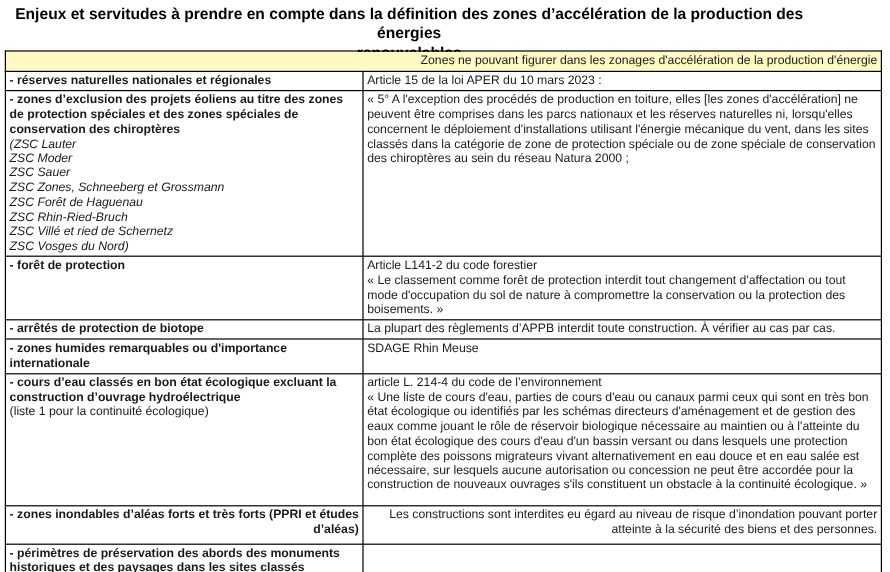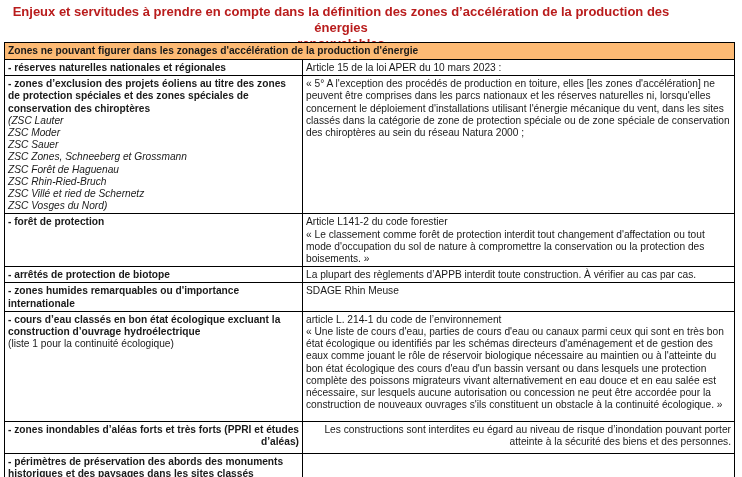--- a/index.html
+++ b/index.html
@@ -17,46 +17,47 @@
     }
     .doc-title {
       position: absolute;
       left: 0;
       top: 4px;
       width: 682px;
       text-align: center;
       font-weight: bold;
       font-size: 13px;
       line-height: 16px;
-      color: #b91c1c;
+      color: #000000;
     }
     table.zones {
       position: absolute;
       left: 4px;
       top: 42px;
       width: 730px;
       border-collapse: collapse;
       table-layout: fixed;
       font-size: 10.2px;
       line-height: 12.2px;
     }
     table.zones td {
       border: 1.5px solid #000;
       vertical-align: top;
       padding: 2px 3px 1px 3px;
       overflow: hidden;
     }
     table.zones col.c1 { width: 298px; }
     table.zones col.c2 { width: 432px; }
     .section-header td {
-      background: #fdba74;
-      font-weight: bold;
+      background: #fef9c3;
+      font-weight: normal;
       height: 13px;
       padding-top: 2px;
       padding-bottom: 1px;
+      text-align: right;
     }
     .label-bold { font-weight: bold; }
     .label-italic { font-style: italic; display: block; }
     .label-plain { display: block; }
     .ref { display: block; }
     .quote { display: block; }
   </style>
 </head>
 <body>
 
@@ -128,21 +129,21 @@
         <span class="ref">SDAGE Rhin Meuse</span>
       </td>
     </tr>
 
     <tr style="height:110px;margin-top:36px;">
       <td>
         <span class="label-bold">- cours d’eau classés en bon état écologique excluant la construction d’ouvrage hydroélectrique</span>
         <span class="label-plain">(liste 1 pour la continuité écologique)</span>
       </td>
       <td>
-        <span class="ref">article L. 214-1 du code de l’environnement</span>
+        <span class="ref">article L. 214-4 du code de l’environnement</span>
         <span class="quote">« Une liste de cours d'eau, parties de cours d'eau ou canaux parmi ceux qui sont en très bon état écologique ou identifiés par les schémas directeurs d'aménagement et de gestion des eaux comme jouant le rôle de réservoir biologique nécessaire au maintien ou à l'atteinte du bon état écologique des cours d'eau d'un bassin versant ou dans lesquels une protection complète des poissons migrateurs vivant alternativement en eau douce et en eau salée est nécessaire, sur lesquels aucune autorisation ou concession ne peut être accordée pour la construction de nouveaux ouvrages s'ils constituent un obstacle à la continuité écologique. »</span>
       </td>
     </tr>
 
     <tr style="height:32px;text-align:right;">
       <td>
         <span class="label-bold">- zones inondables d’aléas forts et très forts (PPRI et études d’aléas)</span>
       </td>
       <td>
         <span class="ref">Les constructions sont interdites eu égard au niveau de risque d’inondation pouvant porter atteinte à la sécurité des biens et des personnes.</span>

